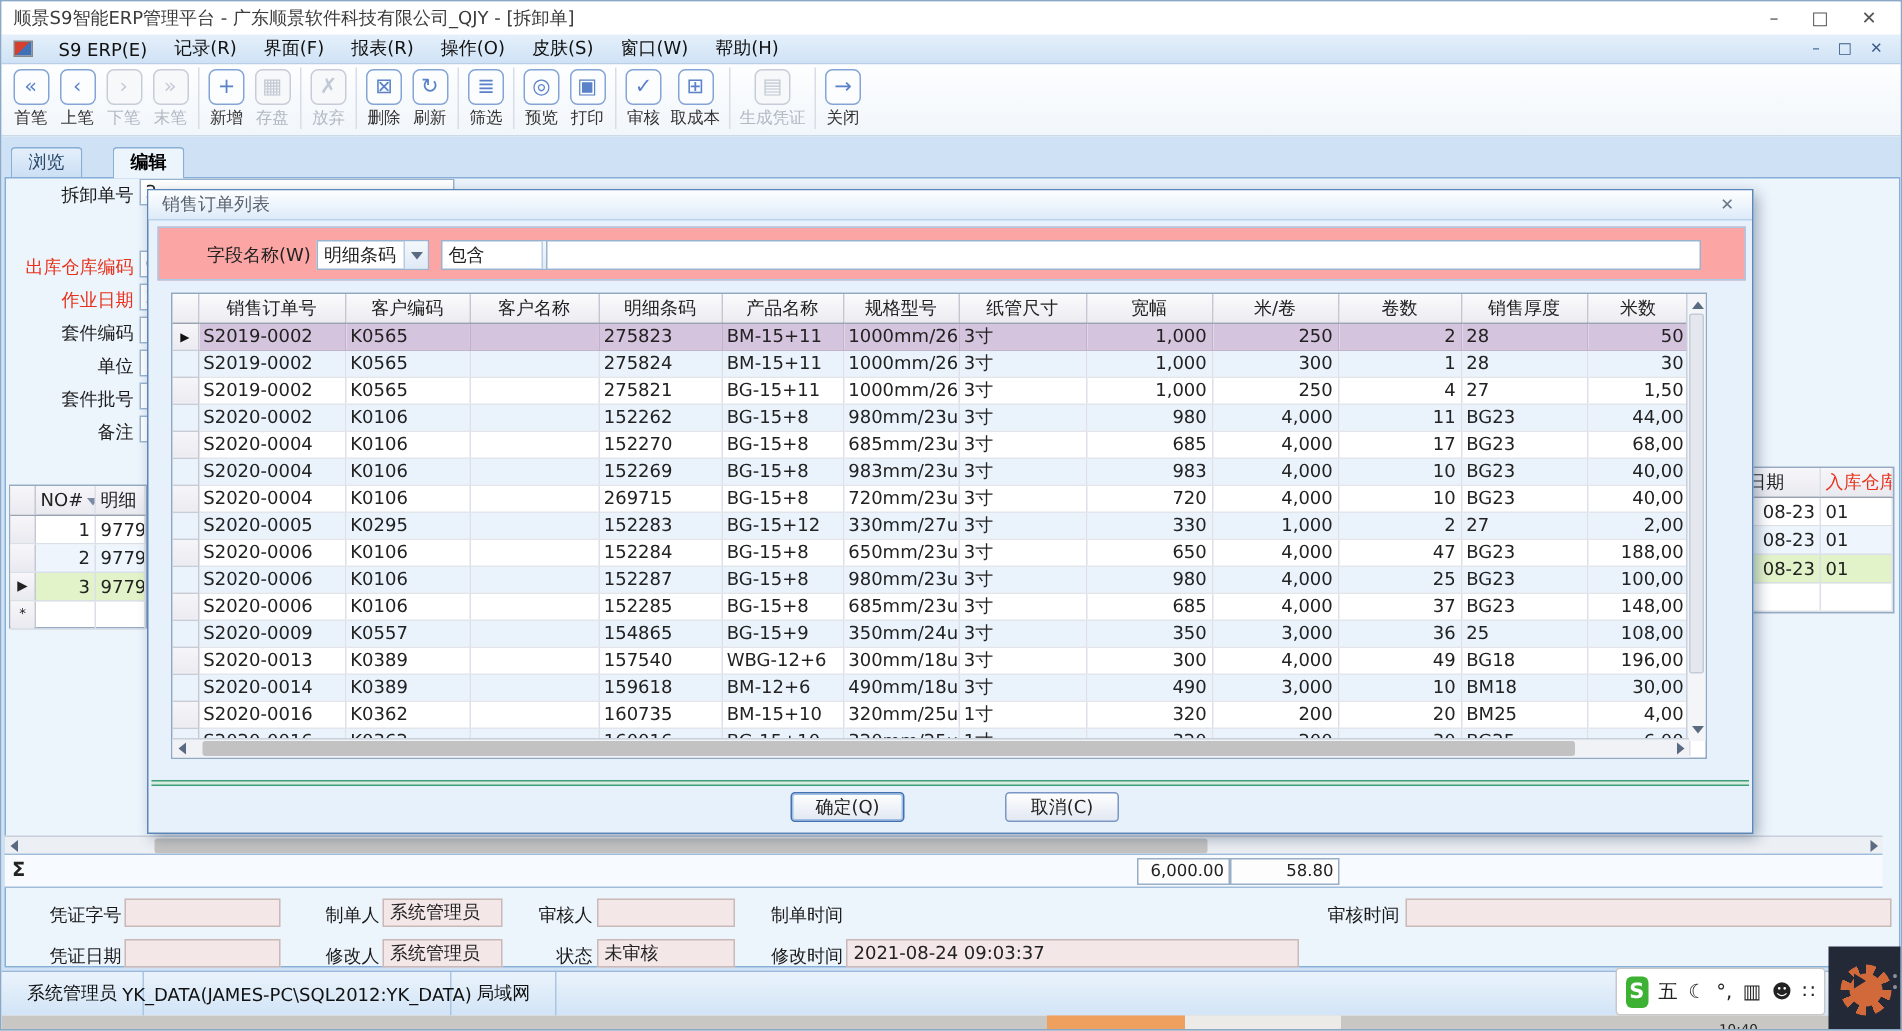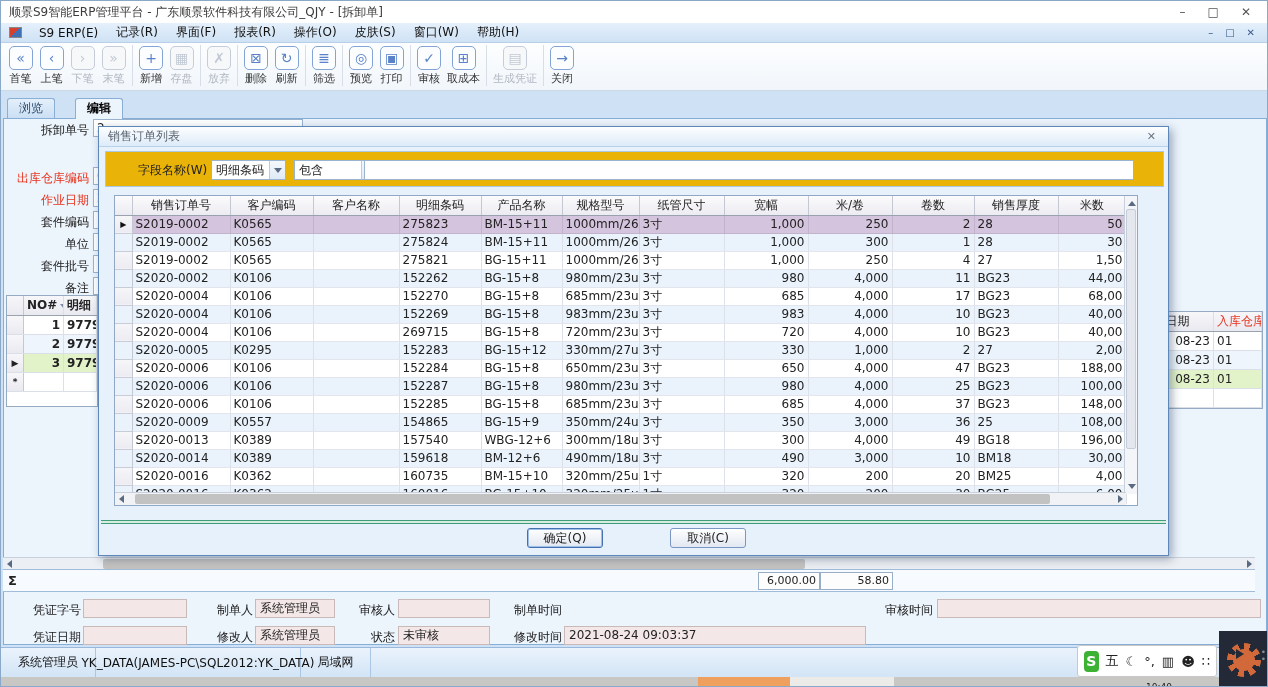--- a/index.html
+++ b/index.html
@@ -97,21 +97,21 @@
   .strip-orange{position:absolute;left:697px;top:0;width:92px;height:11px;background:#efa05e;}
   .strip-white{position:absolute;left:789px;top:0;width:104px;height:11px;background:#edebe7;}
 
   
   .dialog{position:absolute;left:97px;top:125px;width:1071px;height:430px;z-index:10;
     background:#e7f1fb;border:1px solid #5d87b8;box-shadow:3px 3px 9px rgba(50,70,100,.45);}
   .dlg-title{height:20px;background:linear-gradient(#fdfeff,#ddebf9);border-bottom:1px solid #b8d2ea;
     display:flex;align-items:center;padding:0 9px;color:#5a6470;}
   .dlg-close{margin-left:auto;color:#6a7686;font-size:11px;cursor:default;padding:0 3px;}
   .filter-panel{position:absolute;left:6px;top:24px;width:1059px;height:36px;
-    background:#eab308;border:1px solid #aac8e4;}
+    background:#fca5a5;border:1px solid #aac8e4;}
   .filter-lbl{position:absolute;left:32px;top:10px;}
   .combo{position:absolute;top:8px;height:20px;background:#fff;border:1px solid #9ab4d0;
     display:flex;align-items:center;padding-left:4px;}
   .combo-arrow{margin-left:auto;width:16px;height:100%;border-left:1px solid #b8cce2;
     background:linear-gradient(#f4f8fc,#dfeaf6);display:flex;align-items:center;justify-content:center;}
   .filter-input{position:absolute;left:258px;top:8px;width:770px;height:20px;background:#fff;
     border:1px solid #9ab4d0;}
 
   .grid-panel{position:absolute;left:15px;top:68px;width:1024px;height:311px;
     border:1px solid #90a8c4;background:#fff;}
@@ -278,21 +278,21 @@
     <span class="fbox" style="top:98px;width:160px;">2</span>
     <span class="flbl" style="top:123px;">套件编码</span>
     <span class="fbox" style="top:120px;width:160px;"></span>
     <span class="flbl" style="top:145px;">单位</span>
     <span class="fbox" style="top:142px;width:160px;"></span>
     <span class="flbl" style="top:167px;">套件批号</span>
     <span class="fbox" style="top:164px;width:160px;"></span>
     <span class="flbl" style="top:189px;">备注</span>
     <span class="fbox" style="top:186px;width:160px;"></span>
 
-    <div class="mini-grid" style="left:5px;top:204px;width:92px;height:112px;font-weight:bold;">
+    <div class="mini-grid" style="left:5px;top:232px;width:92px;height:96px;">
       <div class="mg-row hdr">
         <div class="mg-mk"></div>
         <div class="mg-cell" style="width:40px;text-align:center;"><span>NO#</span><span class="funnel"></span></div>
         <div class="mg-cell" style="flex:1;">明细</div>
       </div>
       <div class="mg-row">
         <div class="mg-mk"></div>
         <div class="mg-cell" style="width:40px;text-align:right;">1</div>
         <div class="mg-cell" style="flex:1;">97792</div>
       </div>

